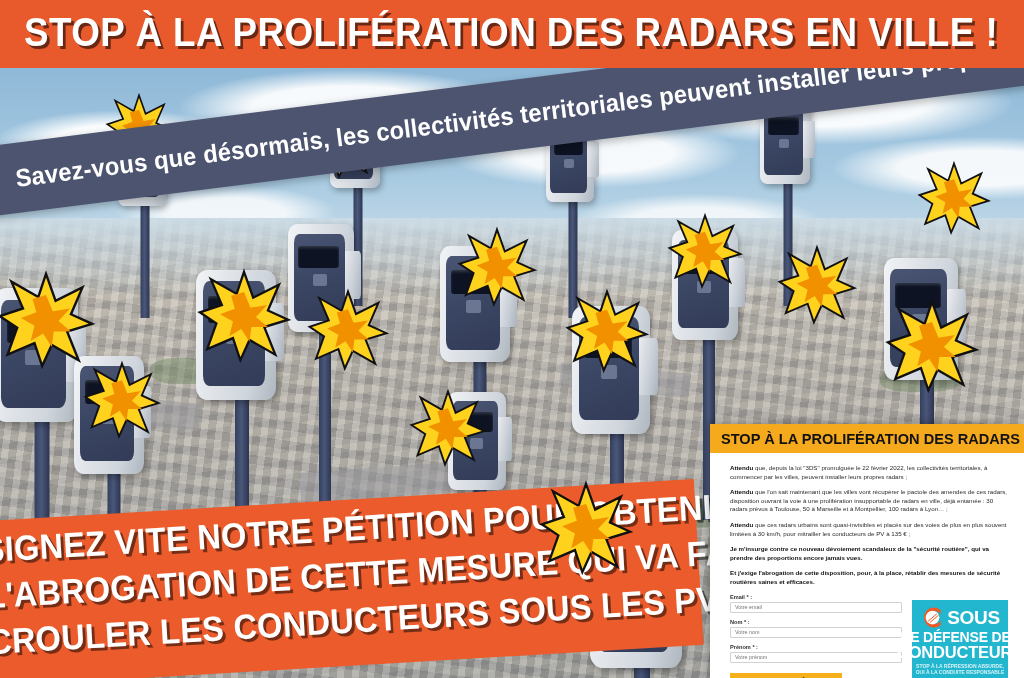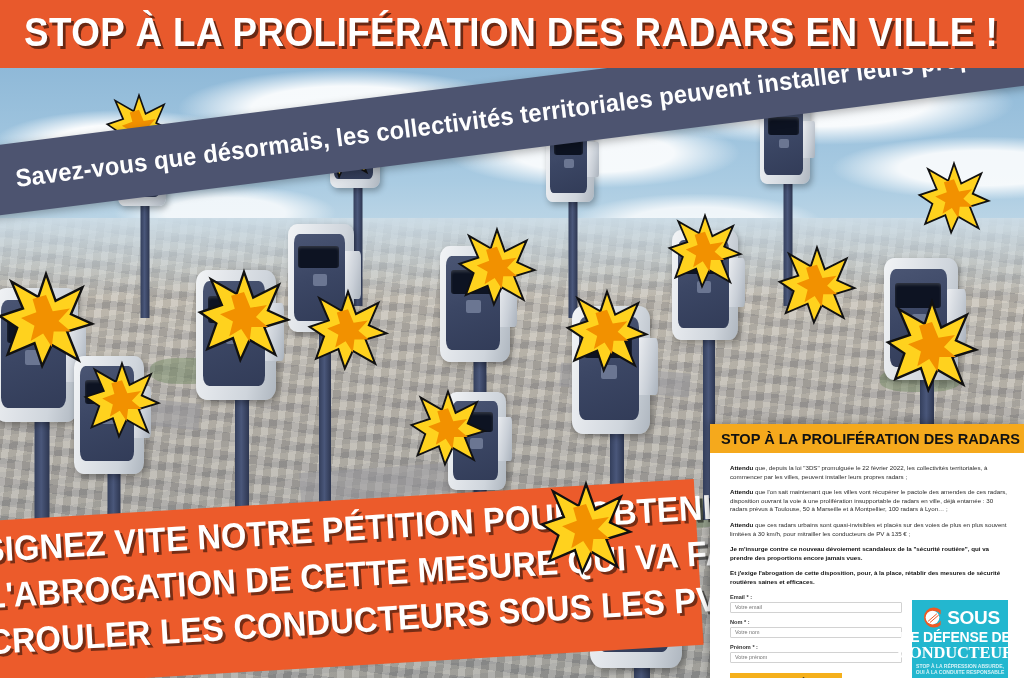--- a/index.html
+++ b/index.html
@@ -164,21 +164,21 @@
   .logo-mark{width:25px;height:25px;position:relative;}
   .logo-word{
     color:#fff;font-family:"Liberation Sans Narrow","Liberation Sans",sans-serif;
     font-weight:bold;font-size:19px;line-height:19px;letter-spacing:-.3px;
   }
   .logo-l2,.logo-l3{
     color:#fff;font-family:"Liberation Sans Narrow","Liberation Sans",sans-serif;
     font-weight:bold;line-height:15px;letter-spacing:-.2px;white-space:nowrap;
   }
   .logo-l2{font-size:14px;margin-top:0;}
-  .logo-l3{font-size:16.5px;font-family:Liberation Serif, serif;}
+  .logo-l3{font-size:16.5px;}
   .logo-tag{
     margin-top:3px;color:#d6f2f7;text-align:center;white-space:nowrap;
     font-family:"Liberation Sans Narrow","Liberation Sans",sans-serif;
     font-weight:bold;font-size:5px;line-height:6.2px;
   }
 </style>
 </head>
 <body>
 
 <div class="stage">

